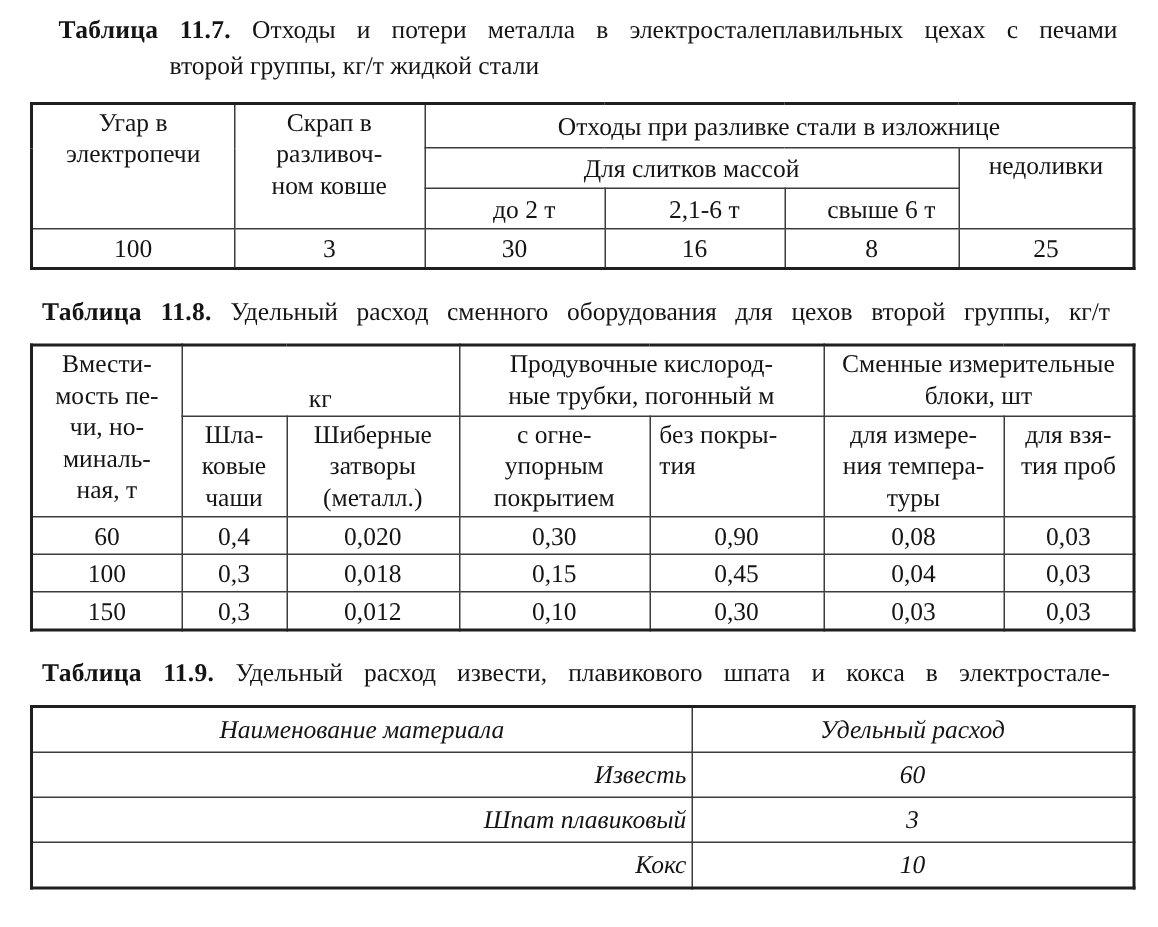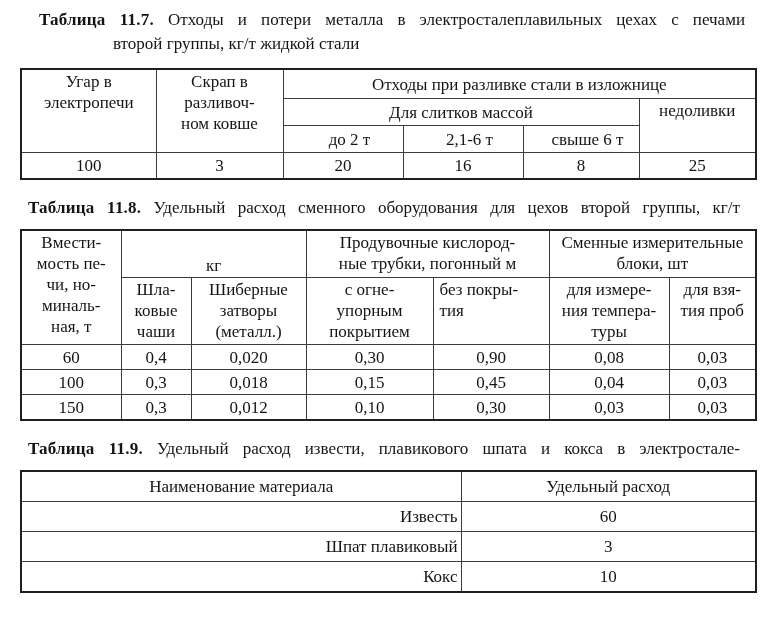--- a/index.html
+++ b/index.html
@@ -63,21 +63,21 @@
   .t117 .r2 th { height: 24px; }
   .t117 .r3 th { height: 24px; padding-left: 16px; }
   .t117 .rd td { height: 23px; }
 
   
   .t118 .g1 th { height: 44px; }
   .t118 .g2 th { height: 64px; }
   .t118 .rd td { height: 22px; }
 
   
-  .t119 th, .t119 td { height: 27px; }
+  .t119 th, .t119 td { height: 27px; font-style: italic; }
   .t119 td.name { text-align: right; padding-left: 45px; }
 </style>
 </head>
 <body>
 
 <div class="caption cap-1">
   <span class="tl1"><b>Таблица 11.7.</b> <span>Отходы и потери металла в электросталеплавильных цехах с печами</span></span>
   <span class="tl2">второй группы, кг/т жидкой стали</span>
 </div>
 
@@ -104,21 +104,21 @@
       <th rowspan="2" class="top">недоливки</th>
     </tr>
     <tr class="r3">
       <th>до 2 т</th>
       <th>2,1-6 т</th>
       <th>свыше 6 т</th>
     </tr>
     <tr class="rd">
       <td>100</td>
       <td>3</td>
-      <td>20</td>
+      <td>30</td>
       <td>16</td>
       <td>8</td>
       <td>25</td>
     </tr>
   </tbody>
 </table>
 
 <div class="caption cap-2">
   <span class="tl1"><b>Таблица 11.8.</b> <span>Удельный расход сменного оборудования для цехов второй группы, кг/т</span></span>
 </div>

